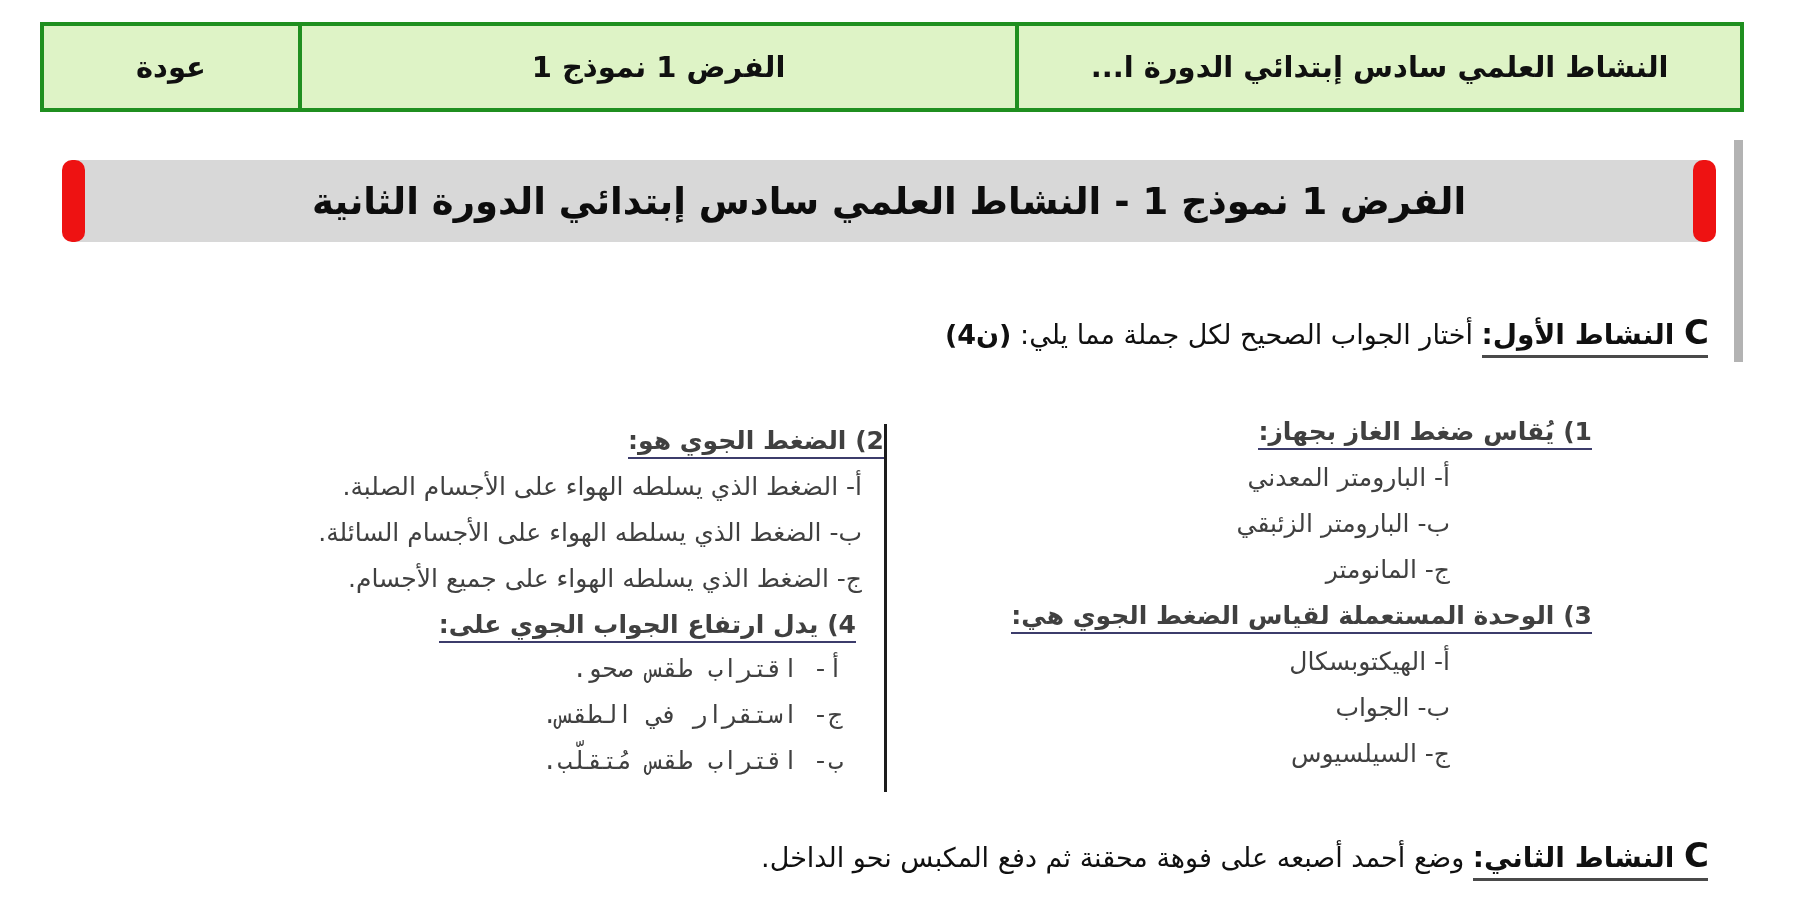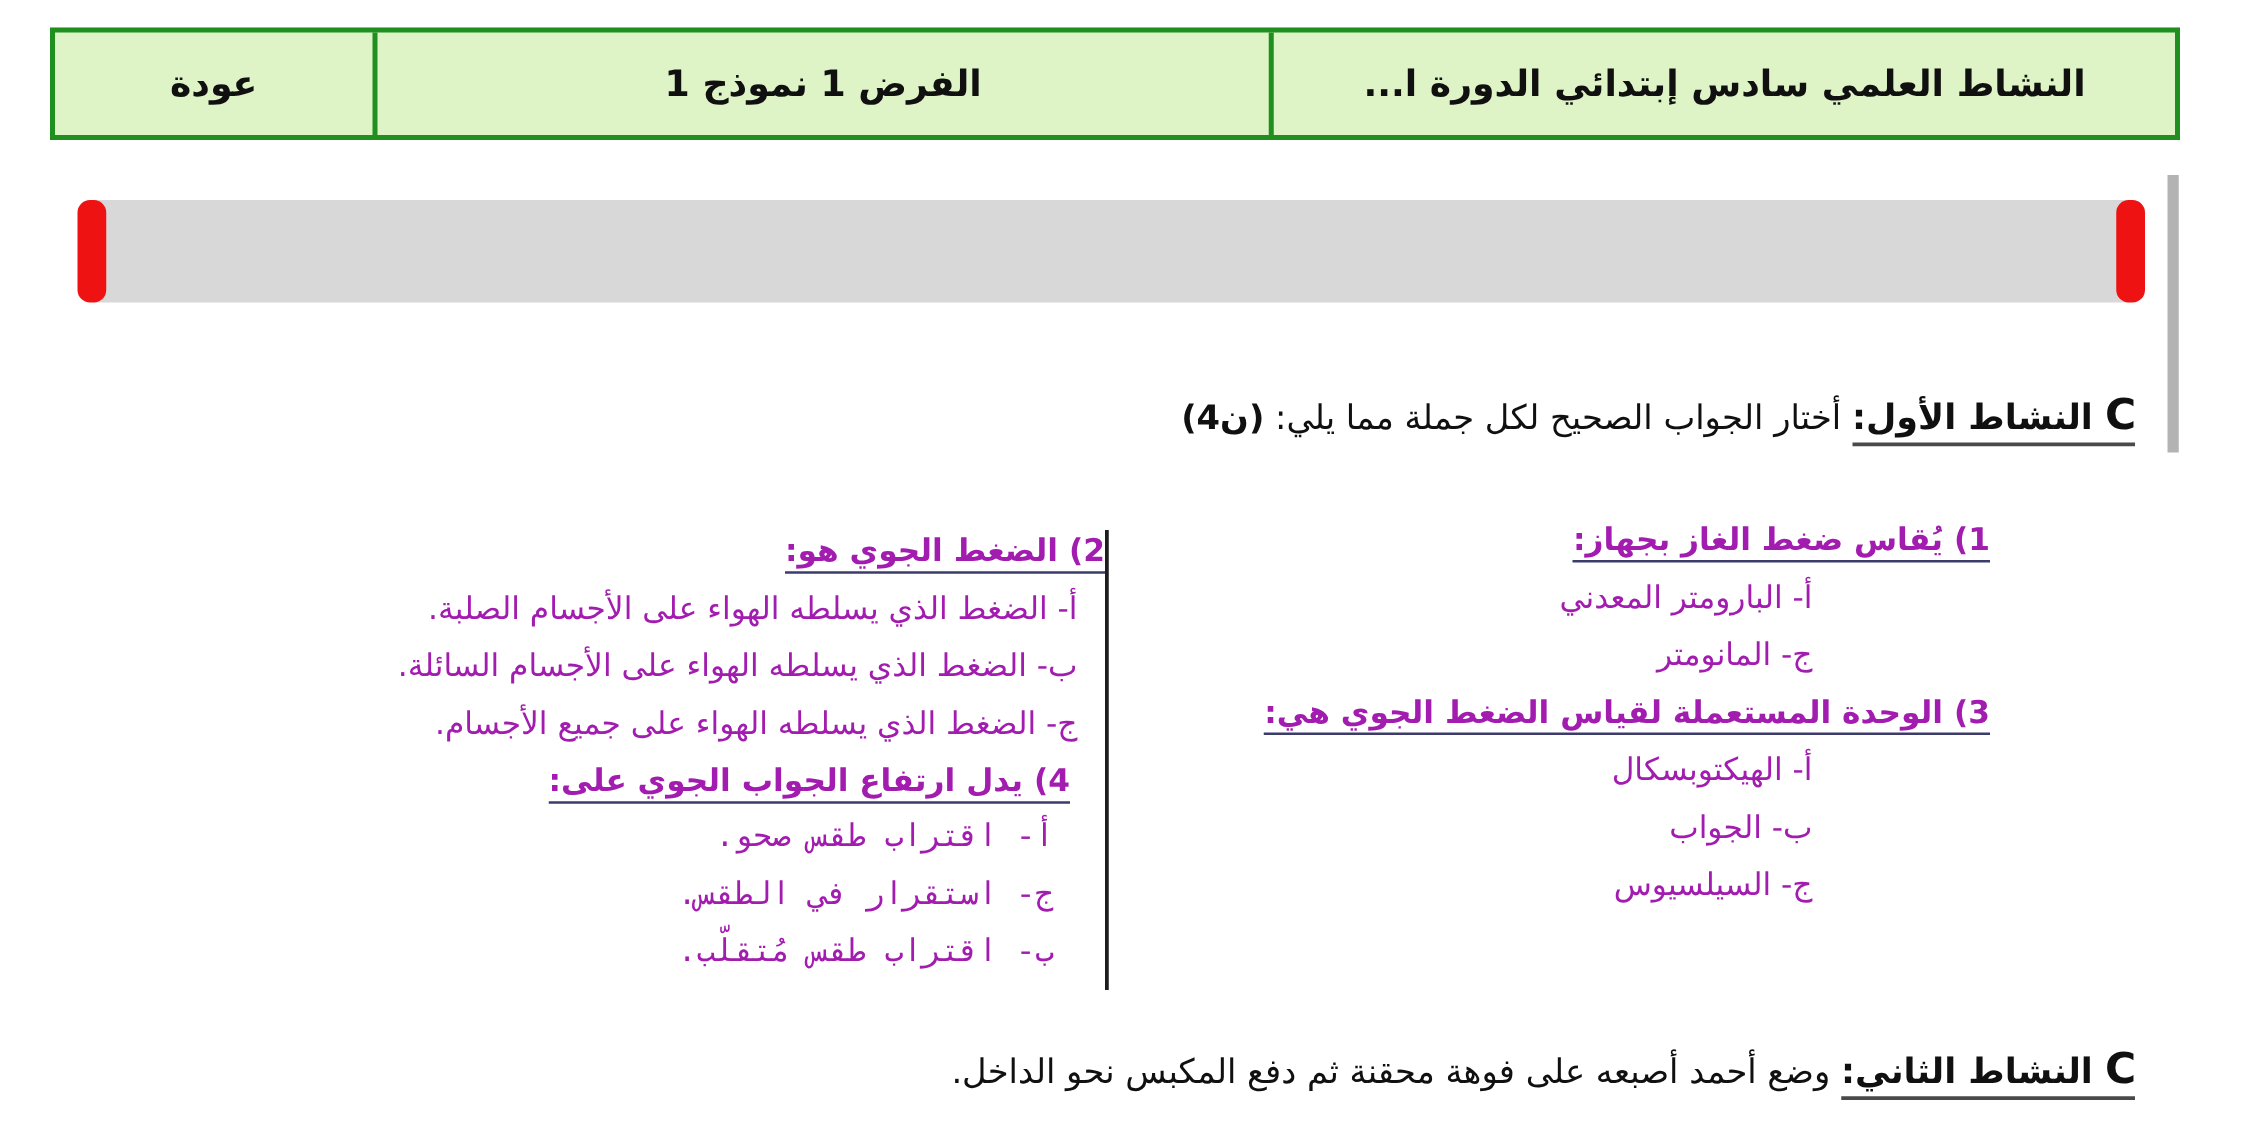--- a/index.html
+++ b/index.html
@@ -37,21 +37,21 @@
     color:#101010;white-space:nowrap;}
   #activity-one{top:312px;right:92px;}
   #activity-two{top:835px;right:92px;}
   .act-head{font-weight:bold;font-size:28px;border-bottom:3px solid #4a4a4a;
     padding-bottom:4px;}
   .bullet{font-weight:900;font-size:34px;letter-spacing:-1px;}
   .act-points{font-weight:bold;}
 
   
   .qcol{position:absolute;direction:rtl;text-align:right;font-size:25px;
-    line-height:46px;color:#a21caf;white-space:nowrap;}
+    line-height:46px;color:#404040;white-space:nowrap;}
   #col-right{top:409px;right:208px;width:760px;}
   #col-left{top:418px;right:916px;width:700px;}
   .qheading{font-weight:bold;}
   .qu{border-bottom:2px solid #3c3c6b;padding-bottom:2px;}
   #col-right .opt{padding-right:142px;}
   .opt-q2{padding-right:22px;}
   .qh-q4{padding-right:28px;}
   .opt-q4{padding-right:41px;font-family:Liberation Mono, monospace;}
 
   .col-divider{position:absolute;left:884px;top:424px;width:3px;height:368px;
@@ -72,31 +72,33 @@
     <div class="header-cell cell-back">
       <span>عودة</span>
     </div>
   </div>
 
   <div class="scroll-thumb"></div>
 
   <div class="title-banner">
     <div class="title-accent accent-right"></div>
     <div class="title-accent accent-left"></div>
+    <div class="title-text">الفرض 1 نموذج 1 - النشاط العلمي سادس إبتدائي الدورة الثانية</div>
   </div>
 
   <div class="activity" id="activity-one">
     <span class="act-head"><span class="bullet" dir="ltr">C</span> <span>النشاط الأول:</span></span>
     <span>أختار الجواب الصحيح لكل جملة مما يلي:</span>
     <span class="act-points" dir="ltr">(4ن)</span>
   </div>
 
   <div class="qcol" id="col-right">
     <div class="qheading"><span class="qu"><span>1)</span> <span>يُقاس ضغط الغاز بجهاز:</span></span></div>
     <div class="opt">أ- البارومتر المعدني</div>
+    <div class="opt">ب- البارومتر الزئبقي</div>
     <div class="opt">ج- المانومتر</div>
     <div class="qheading"><span class="qu"><span>3)</span> <span>الوحدة المستعملة لقياس الضغط الجوي هي:</span></span></div>
     <div class="opt">أ- الهيكتوبسكال</div>
     <div class="opt">ب- الجواب</div>
     <div class="opt">ج- السيلسيوس</div>
   </div>
 
   <div class="qcol" id="col-left">
     <div class="qheading"><span class="qu"><span>2)</span> <span>الضغط الجوي هو:</span></span></div>
     <div class="opt-q2">أ- الضغط الذي يسلطه الهواء على الأجسام الصلبة.</div>

